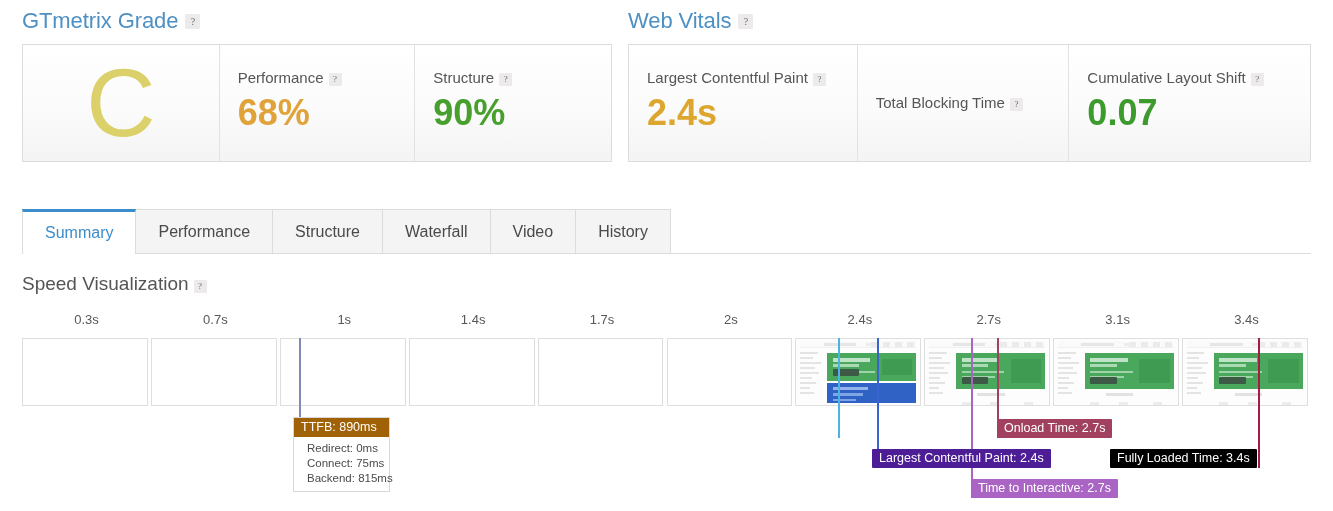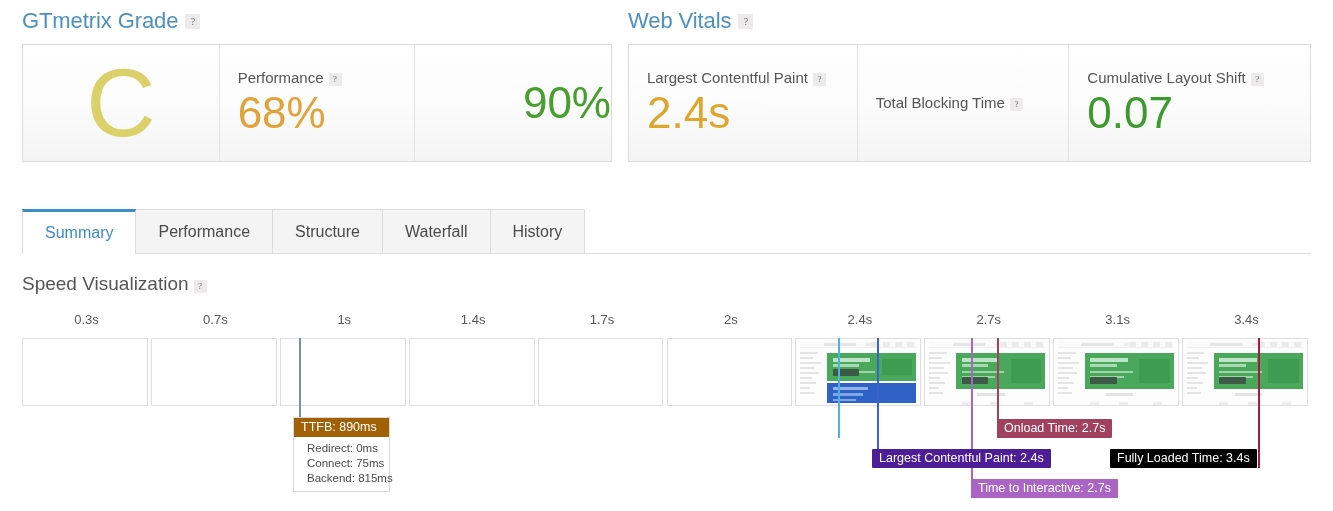--- a/index.html
+++ b/index.html
@@ -52,23 +52,23 @@
     padding-left: 18px;
   }
   .cell + .cell { border-left: 1px solid #e2e2e2; }
   .cell-label {
     font-size: 15px;
     color: #555555;
     margin-bottom: 2px;
     white-space: nowrap;
   }
   .cell-value {
-    font-size: 44px;
+    font-size: 36px;
     line-height: 50px;
-    font-weight: normal;
+    font-weight: bold;
     white-space: nowrap;
   }
   .grade-cell {
     align-items: center;
     justify-content: center;
     padding-left: 0;
   }
   .grade-letter {
     font-size: 96px;
     line-height: 96px;
@@ -219,21 +219,24 @@
     <div class="cell grade-cell" style="width:196px;">
       <div class="grade-letter" id="grade-letter" style="color: rgb(219, 208, 106);">C</div>
     </div>
     <div class="cell" style="width:196px;">
       <div class="cell-label">
         <span>Performance</span><span class="helpbadge sm">?</span>
       </div>
       <div class="cell-value" id="perf-value" style="color: rgb(224, 163, 58);">68%</div>
     </div>
     <div class="cell" style="width:197px;">
-      <div class="cell-value" id="struct-value" style="color: rgb(71, 160, 46); text-align: right;">90%</div>
+      <div class="cell-label">
+        <span>Structure</span><span class="helpbadge sm">?</span>
+      </div>
+      <div class="cell-value" id="struct-value" style="color: rgb(71, 160, 46);">90%</div>
     </div>
   </div>
 
   <div class="sec-head" style="left:628px; top:8px;">
     <span>Web Vitals</span><span class="helpbadge">?</span>
   </div>
 
   <div class="panel" style="left:628px; top:44px; width:683px; height:118px;">
     <div class="cell" style="width:228px;">
       <div class="cell-label">
@@ -252,20 +255,21 @@
       </div>
       <div class="cell-value" id="wv2" style="color: rgb(61, 155, 46);">0.07</div>
     </div>
   </div>
 
   <div class="tabbar" style="left:22px; top:209px; width:1289px;">
     <div class="tab active"><span>Summary</span></div>
     <div class="tab"><span>Performance</span></div>
     <div class="tab"><span>Structure</span></div>
     <div class="tab"><span>Waterfall</span></div>
+    <div class="tab"><span>Video</span></div>
     <div class="tab"><span>History</span></div>
   </div>
 
   <div class="sv-title" style="left:22px; top:273px;">
     <span>Speed Visualization</span><span class="helpbadge sm">?</span>
   </div>
 
   <div id="ticks">
       <div class="ticklabel" style="left: 86.45px; top: 312px;">0.3s</div>
       <div class="ticklabel" style="left: 215.35px; top: 312px;">0.7s</div>

